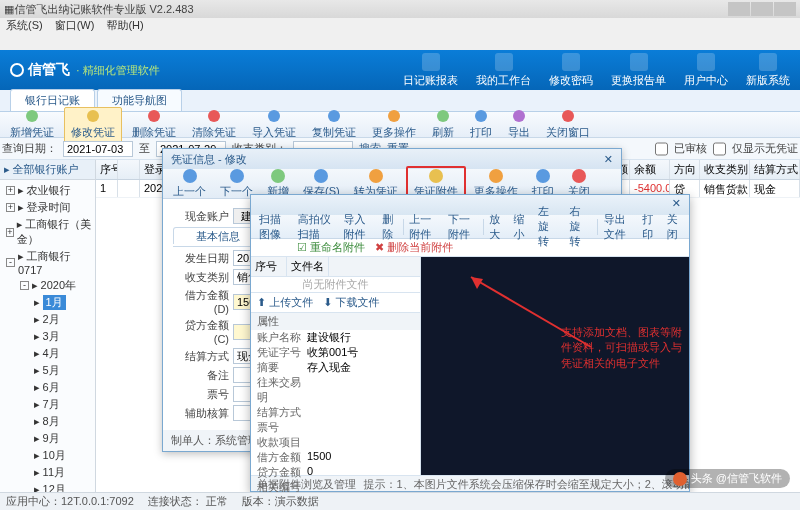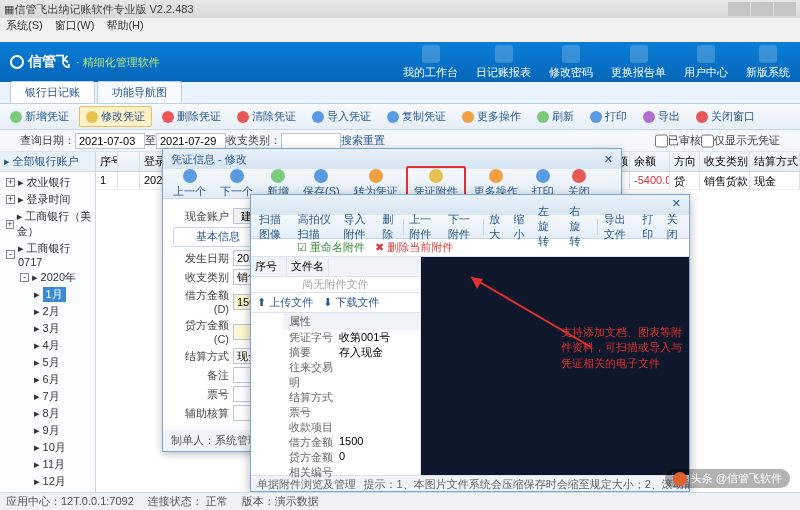--- a/index.html
+++ b/index.html
@@ -1,35 +1,35 @@
 <!DOCTYPE html>
 <html><head>
 <meta charset="utf-8">
 <style>
 * { margin: 0; padding: 0; box-sizing: border-box; font-family: "Microsoft YaHei", sans-serif; font-size: 11px; }
 body { background: #fff; width: 800px; height: 510px; overflow: hidden; position: relative; }
 .titlebar { height: 18px; background: linear-gradient(#e8e8e8,#d8d8d8); display: flex; align-items: center; padding: 0 4px; color: #444; }
 .titlebar .win-btns { margin-left: auto; display: flex; gap: 1px; }
 .titlebar .win-btns span { width: 22px; height: 14px; background: #c5c5c5; display: inline-block; }
-.menubar { height: 24px; background: #f0f0f0; padding: 0 6px; color: #333; display: flex; gap: 12px; }
+.menubar { height: 32px; background: #f0f0f0; padding: 0 6px; color: #333; display: flex; gap: 12px; }
 .brandbar { height: 40px; background: linear-gradient(#0a7dd8,#0566b8); display: flex; align-items: center; padding: 0 10px; color: #fff; }
 .brand-logo { width: 14px; height: 14px; border: 2px solid #fff; border-radius: 50%; margin-right: 4px; }
 .brand-sub { color: #b8e67a; margin-left: 6px; }
 .brand-icons { margin-left: auto; display: flex; gap: 18px; }
 .brand-icons .bi { display: flex; flex-direction: column; align-items: center; font-size: 9px; gap: 2px; }
 .brand-icons .ico { width: 18px; height: 18px; background: #fff3; border-radius: 3px; }
 .tabbar { height: 22px; background: #eaf2fb; border-bottom: 1px solid #b8d0e8; display: flex; align-items: flex-end; padding-left: 10px; }
 .tabbar .tab { padding: 3px 14px; background: #f7fbff; border: 1px solid #b8d0e8; border-bottom: none; border-radius: 3px 3px 0 0; margin-right: 2px; color: #2a5a8a; }
 .tabbar .tab.active { background: #fff; }
 .toolbar { height: 26px; background: linear-gradient(#f8fbfe,#e6eef8); border-bottom: 1px solid #c8d8e8; display: flex; align-items: center; padding: 0 4px; gap: 4px; }
-.tbtn { display: flex; align-items: center; gap: 3px; padding: 2px 6px; border-radius: 2px; color: #2a5a8a; }
+.tbtn { display: flex; align-items: center; gap: 3px; padding: 2px 6px; border-radius: 2px; color: #2a5a8a; flex-direction: column; }
 .tbtn .dot { width: 12px; height: 12px; border-radius: 50%; }
 .tbtn.highlight { background: #fff2c8; border: 1px solid #e8c060; }
 .g { background: #7ec97e; } .r { background: #e85858; } .b { background: #5a9ae0; } .y { background: #e8c050; } .o { background: #f0a040; } .p { background: #b070d0; }
-.filterbar { height: 22px; background: #f4f8fc; border-bottom: 1px solid #d8e4f0; display: flex; align-items: center; padding: 0 20px; color: #444; }
+.filterbar { height: 22px; background: #f4f8fc; border-bottom: 1px solid #d8e4f0; display: flex; align-items: center; padding: 0 2px; gap: 6px; color: #444; }
 .filterbar input { border: 1px solid #b8c8d8; height: 16px; padding: 0 3px; }
 .main { display: flex; height: 350px; }
 .tree { width: 128px; border-right: 1px solid #d0d8e0; background: #fafcfe; overflow: hidden; }
 .tree-hd { background: #e8f0f8; padding: 2px 4px; display: flex; align-items: center; gap: 3px; color: #2a5a8a; border-bottom: 1px solid #d0d8e0; }
 .tree-body { padding: 2px 0 2px 6px; color: #333; }
 .tree-body .node { padding: 1px 0 1px 0; display: flex; align-items: center; gap: 3px; }
 .tree-body .node .exp { width: 9px; height: 9px; border: 1px solid #888; text-align: center; line-height: 7px; font-size: 9px; }
 .tree-body .ch { padding-left: 14px; }
 .tree-body .ch2 { padding-left: 28px; }
 .tree-body .sel { background: #3a8ad8; color: #fff; padding: 0 3px; }
@@ -68,21 +68,21 @@
 .m2-tool .sep { width: 1px; height: 16px; background: #c8d8e8; }
 .m2-sub { height: 18px; border-bottom: 1px solid #d8e4f0; display: flex; align-items: center; padding: 0 6px; gap: 10px; font-size: 10px; }
 .m2-sub .chk { color: #3a8a3a; margin-left: 40px; }
 .m2-sub .del { color: #d04040; }
 .m2-body { display: flex; height: 218px; }
 .m2-left { width: 170px; border-right: 1px solid #d8e4f0; display: flex; flex-direction: column; }
 .m2-list-hd { display: flex; background: #f0f4f8; border-bottom: 1px solid #d8e4f0; }
 .m2-list-hd div { padding: 2px 4px; border-right: 1px solid #d8e4f0; }
 .m2-list-body { flex: 1; display: flex; align-items: center; justify-content: center; color: #aaa; }
 .m2-dl { border-top: 1px solid #d8e4f0; padding: 2px 6px; color: #2a5a8a; display: flex; gap: 10px; }
-.m2-props { border-top: 1px solid #d8e4f0; padding-left: 32px; }
+.m2-props { border-top: 1px solid #d8e4f0; }
 .m2-props .ph { background: #f0f4f8; padding: 1px 6px; color: #555; }
 .m2-props .pr { display: flex; padding: 0 6px; font-size: 10px; }
 .m2-props .pr span:first-child { width: 50px; color: #666; }
 .m2-right { flex: 1; background: #0f172a; position: relative; }
 .callout { position: absolute; left: 140px; top: 68px; width: 130px; color: #e03030; font-size: 11px; line-height: 1.4; }
 .arrow { position: absolute; left: 40px; top: 10px; width: 140px; height: 90px; }
 .arrow svg { width: 100%; height: 100%; }
 .m2-status { height: 16px; background: #f0f4f8; border-top: 1px solid #d8e4f0; padding: 1px 6px; font-size: 9px; color: #666; white-space: nowrap; overflow: hidden; }
 .watermark { position: absolute; right: 10px; bottom: 22px; color: #fff; background: rgba(0,0,0,.3); padding: 2px 8px; border-radius: 10px; font-size: 11px; display: flex; align-items: center; gap: 4px; }
 .watermark .av { width: 14px; height: 14px; border-radius: 50%; background: #e06030; }
@@ -106,25 +106,25 @@
   <span>帮助(H)</span>
 </div>
 
 <div class="brandbar">
   <span class="brand-logo"></span>
   <b style="font-size:14px">信管飞</b>
   <span class="brand-sub">· 精细化管理软件</span>
   <div class="brand-icons">
     <div class="bi">
         <span class="ico"></span>
+        <span>日记账报表</span>
+      </div>
+    <div class="bi">
+        <span class="ico"></span>
         <span>我的工作台</span>
-      </div>
-    <div class="bi">
-        <span class="ico"></span>
-        <span>日记账报表</span>
       </div>
     <div class="bi">
         <span class="ico"></span>
         <span>修改密码</span>
       </div>
     <div class="bi">
         <span class="ico"></span>
         <span>更换报告单</span>
       </div>
     <div class="bi">
@@ -407,20 +407,24 @@
       </div>
       <div class="m2-list-body">尚无附件文件</div>
       <div class="m2-dl">
         <span>⬆ <span>上传文件</span></span>
         <span>⬇ <span>下载文件</span></span>
       </div>
       <div class="m2-props">
         <div class="ph">属性</div>
         <div id="m2props">
             <div class="pr">
+              <span>账户名称</span>
+              <span>建设银行</span>
+            </div>
+            <div class="pr">
               <span>凭证字号</span>
               <span>收第001号</span>
             </div>
             <div class="pr">
               <span>摘要</span>
               <span>存入现金</span>
             </div>
             <div class="pr">
               <span>往来交易明</span>
               <span></span>

